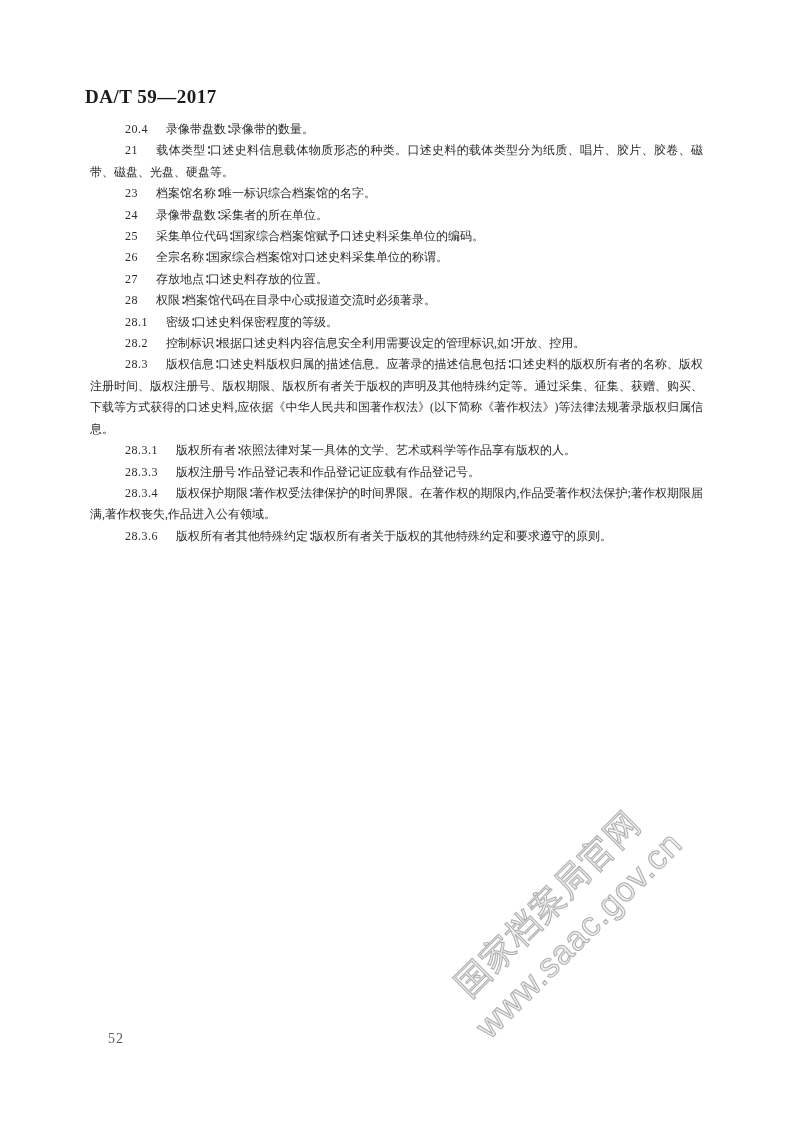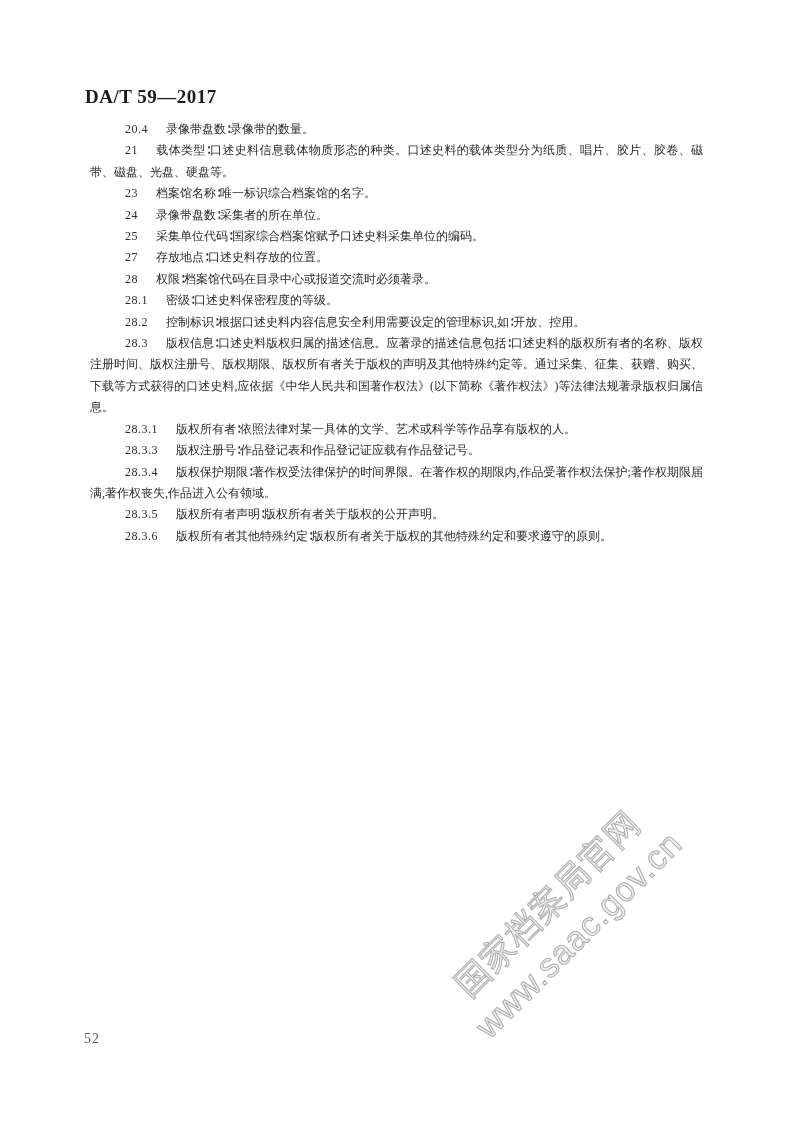--- a/index.html
+++ b/index.html
@@ -54,21 +54,21 @@
     font-size: 34px;
     line-height: 44px;
     letter-spacing: 1px;
     white-space: nowrap;
     color: rgba(176, 176, 176, 0.22);
     -webkit-text-stroke: 1px #adadad;
     pointer-events: none;
   }
   .page-number {
     position: absolute;
-    left: 84px;
+    left: 108px;
     top: 1031px;
     font-size: 14px;
     color: #5a5a5a;
     letter-spacing: 1px;
   }
 </style>
 </head>
 <body>
 
 <div class="page">
@@ -81,39 +81,39 @@
 
       <p class="para"><span class="num">21</span><span class="txt">载体类型∶口述史料信息载体物质形态的种类。口述史料的载体类型分为纸质、唱片、胶片、胶卷、磁带、磁盘、光盘、硬盘等。</span></p>
 
 
       <p class="para"><span class="num">23</span><span class="txt">档案馆名称∶唯一标识综合档案馆的名字。</span></p>
 
       <p class="para"><span class="num">24</span><span class="txt">录像带盘数∶采集者的所在单位。</span></p>
 
       <p class="para"><span class="num">25</span><span class="txt">采集单位代码∶国家综合档案馆赋予口述史料采集单位的编码。</span></p>
 
+      <p class="para"><span class="num">26</span><span class="txt">全宗名称∶国家综合档案馆对口述史料采集单位的称谓。</span></p>
 
       <p class="para"><span class="num">27</span><span class="txt">存放地点∶口述史料存放的位置。</span></p>
 
       <p class="para"><span class="num">28</span><span class="txt">权限∶档案馆代码在目录中心或报道交流时必须著录。</span></p>
 
       <p class="para"><span class="num">28.1</span><span class="txt">密级∶口述史料保密程度的等级。</span></p>
 
       <p class="para"><span class="num">28.2</span><span class="txt">控制标识∶根据口述史料内容信息安全利用需要设定的管理标识,如∶开放、控用。</span></p>
 
       <p class="para"><span class="num">28.3</span><span class="txt">版权信息∶口述史料版权归属的描述信息。应著录的描述信息包括∶口述史料的版权所有者的名称、版权注册时间、版权注册号、版权期限、版权所有者关于版权的声明及其他特殊约定等。通过采集、征集、获赠、购买、下载等方式获得的口述史料,应依据《中华人民共和国著作权法》(以下简称《著作权法》)等法律法规著录版权归属信息。</span></p>
 
       <p class="para"><span class="num">28.3.1</span><span class="txt">版权所有者∶依照法律对某一具体的文学、艺术或科学等作品享有版权的人。</span></p>
 
 
       <p class="para"><span class="num">28.3.3</span><span class="txt">版权注册号∶作品登记表和作品登记证应载有作品登记号。</span></p>
 
       <p class="para"><span class="num">28.3.4</span><span class="txt">版权保护期限∶著作权受法律保护的时间界限。在著作权的期限内,作品受著作权法保护;著作权期限届满,著作权丧失,作品进入公有领域。</span></p>
 
-      <p class="para"><span class="num">28.3.5</span><span class="txt">版权所有者声明∶版权所有者关于版权的公开声明。</span></p>
 
       <p class="para"><span class="num">28.3.6</span><span class="txt">版权所有者其他特殊约定∶版权所有者关于版权的其他特殊约定和要求遵守的原则。</span></p>
 
     </main>
 
   <div class="watermark">
     <div>国家档案局官网</div>
     <div>www.saac.gov.cn</div>
   </div>
 

